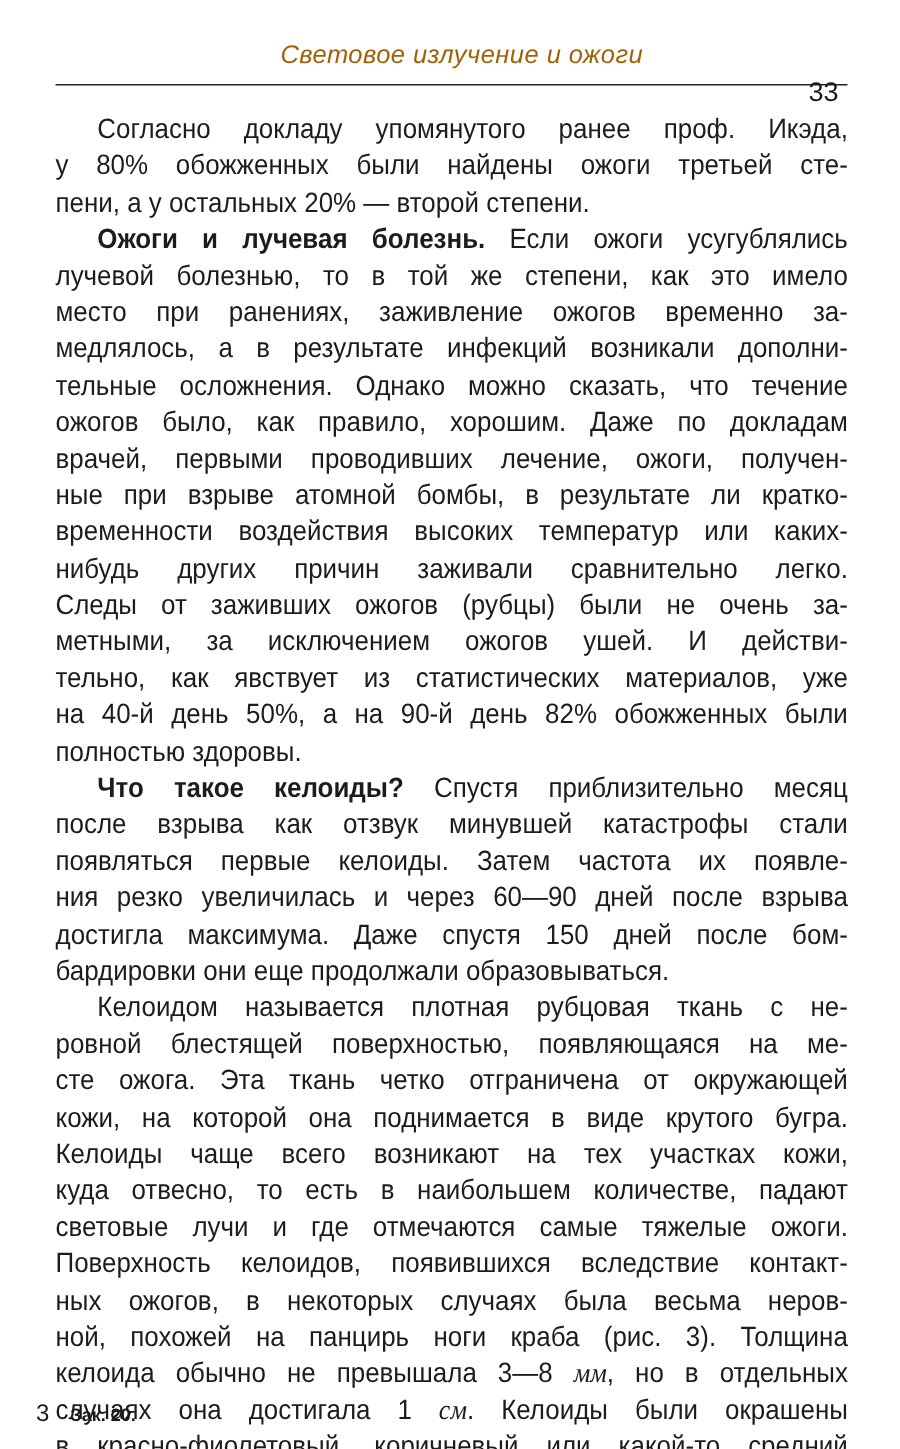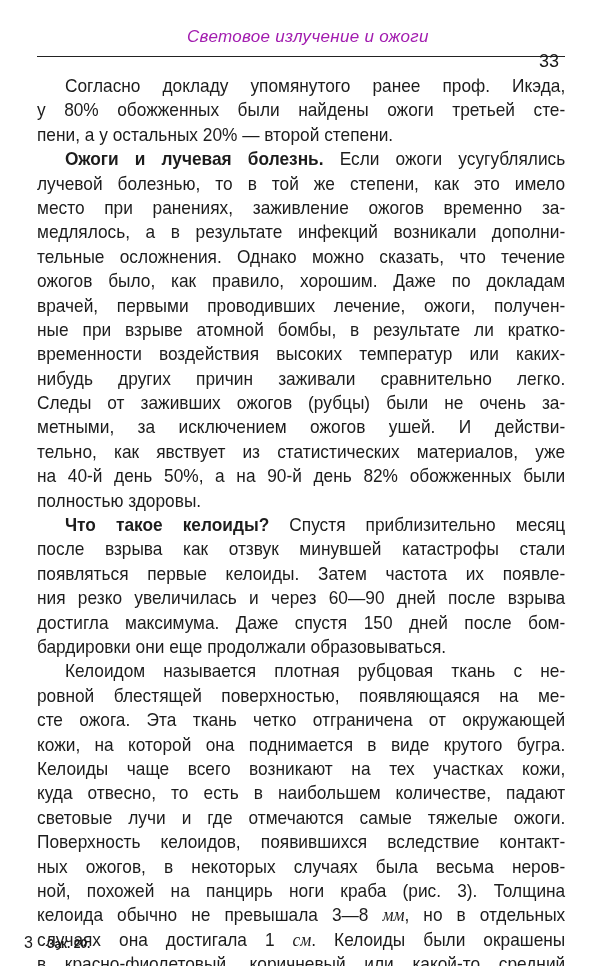--- a/index.html
+++ b/index.html
@@ -31,21 +31,21 @@
       border-bottom: 1.5px solid #222;
     }
     .running-title {
       position: absolute;
       left: 150px;
       top: 3px;
       font-family: "Liberation Sans", sans-serif;
       font-style: italic;
       font-size: 17px;
       letter-spacing: 0.3px;
-      color: #a21caf;
+      color: #a16207;
     }
     .page-number {
       position: absolute;
       right: 6px;
       top: 1px;
       font-family: "Liberation Sans", sans-serif;
       font-size: 18px;
       color: #1a1a1a;
       margin-top: 26px;
     }

